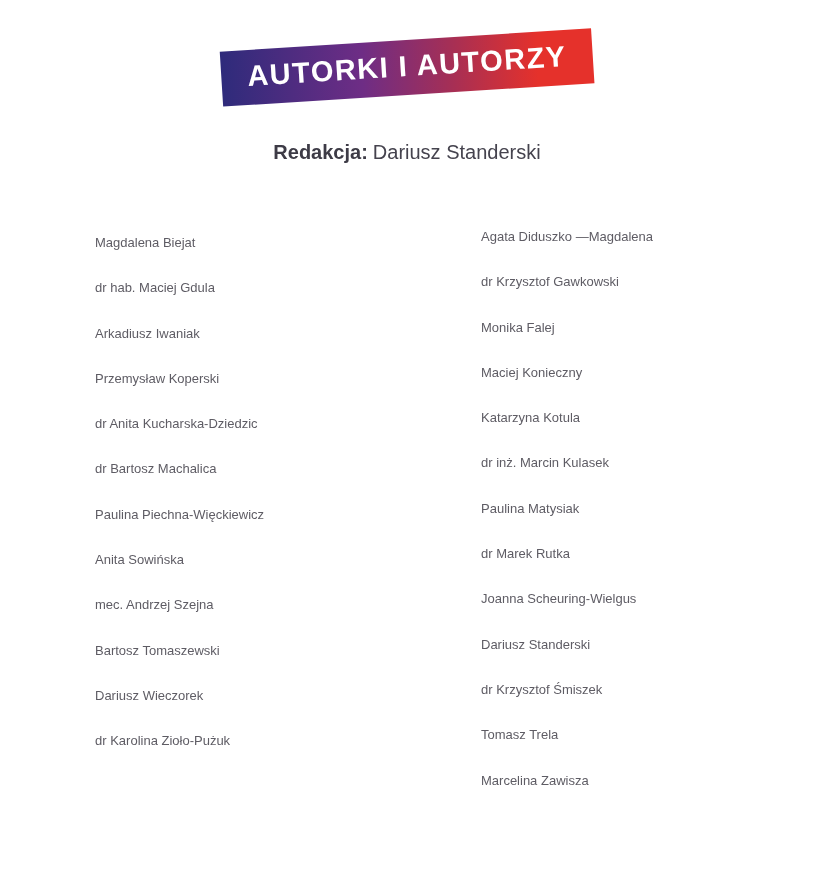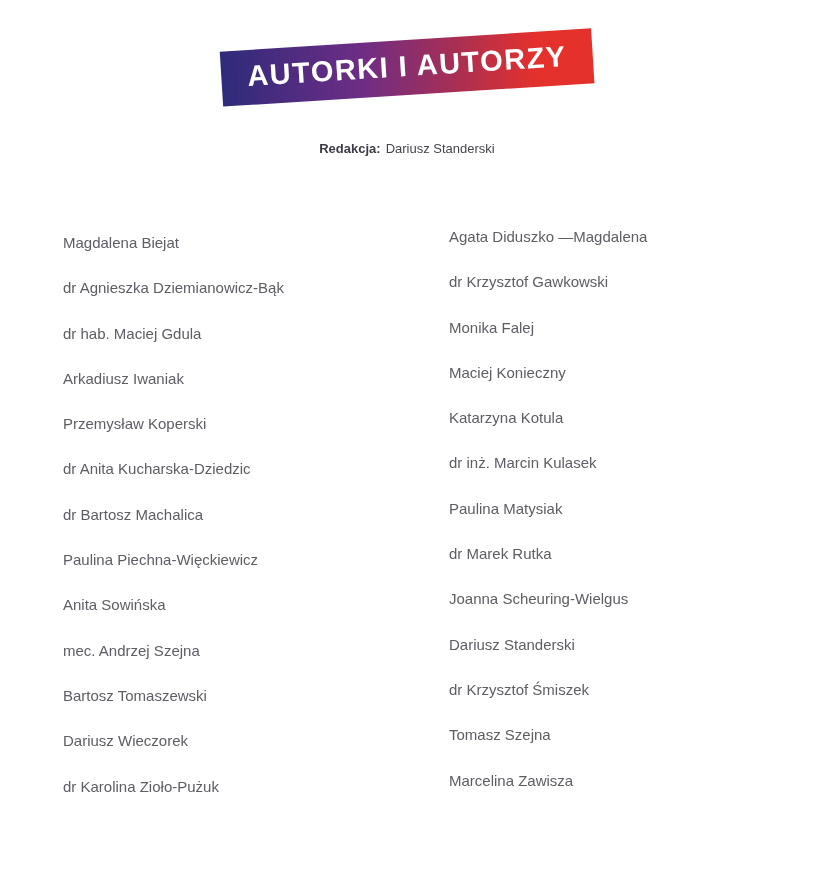--- a/index.html
+++ b/index.html
@@ -30,35 +30,36 @@
     letter-spacing: 1.5px;
   }
 
   
   .editor {
     position: absolute;
     top: 141px;
     left: 0;
     width: 100%;
     text-align: center;
-    font-size: 13px;
+    font-size: 20px;
     color: #45434e;
     white-space: nowrap;
   }
   .editor-label {
     font-weight: bold;
     color: #3d3b46;
     margin-right: 5px;
   }
 
   
   .col {
     position: absolute;
-    font-size: 15px;
+    font-size: 13px;
     color: #5e5c64;
+    margin-left: 32px;
   }
   .col-left  { left: 63px;  top: 233px; }
   .col-right { left: 449px; top: 227px; }
   .author {
     height: 20px;
     line-height: 20px;
     margin-bottom: 25.3px;
     white-space: nowrap;
   }
 </style>
@@ -68,21 +69,20 @@
 <div class="banner">
   <span class="banner-text">AUTORKI I AUTORZY</span>
 </div>
 
 <div class="editor">
   <span class="editor-label">Redakcja:</span><span>Dariusz Standerski</span>
 </div>
 
 <div class="col col-left">
     <div class="author">Magdalena Biejat</div>
-    <div class="author">dr Agnieszka Dziemianowicz-Bąk</div>
     <div class="author">dr hab. Maciej Gdula</div>
     <div class="author">Arkadiusz Iwaniak</div>
     <div class="author">Przemysław Koperski</div>
     <div class="author">dr Anita Kucharska-Dziedzic</div>
     <div class="author">dr Bartosz Machalica</div>
     <div class="author">Paulina Piechna-Więckiewicz</div>
     <div class="author">Anita Sowińska</div>
     <div class="author">mec. Andrzej Szejna</div>
     <div class="author">Bartosz Tomaszewski</div>
     <div class="author">Dariusz Wieczorek</div>
@@ -94,15 +94,15 @@
     <div class="author">dr Krzysztof Gawkowski</div>
     <div class="author">Monika Falej</div>
     <div class="author">Maciej Konieczny</div>
     <div class="author">Katarzyna Kotula</div>
     <div class="author">dr inż. Marcin Kulasek</div>
     <div class="author">Paulina Matysiak</div>
     <div class="author">dr Marek Rutka</div>
     <div class="author">Joanna Scheuring-Wielgus</div>
     <div class="author">Dariusz Standerski</div>
     <div class="author">dr Krzysztof Śmiszek</div>
-    <div class="author">Tomasz Szejna</div>
+    <div class="author">Tomasz Trela</div>
     <div class="author">Marcelina Zawisza</div>
   </div>
 
 </body></html>

